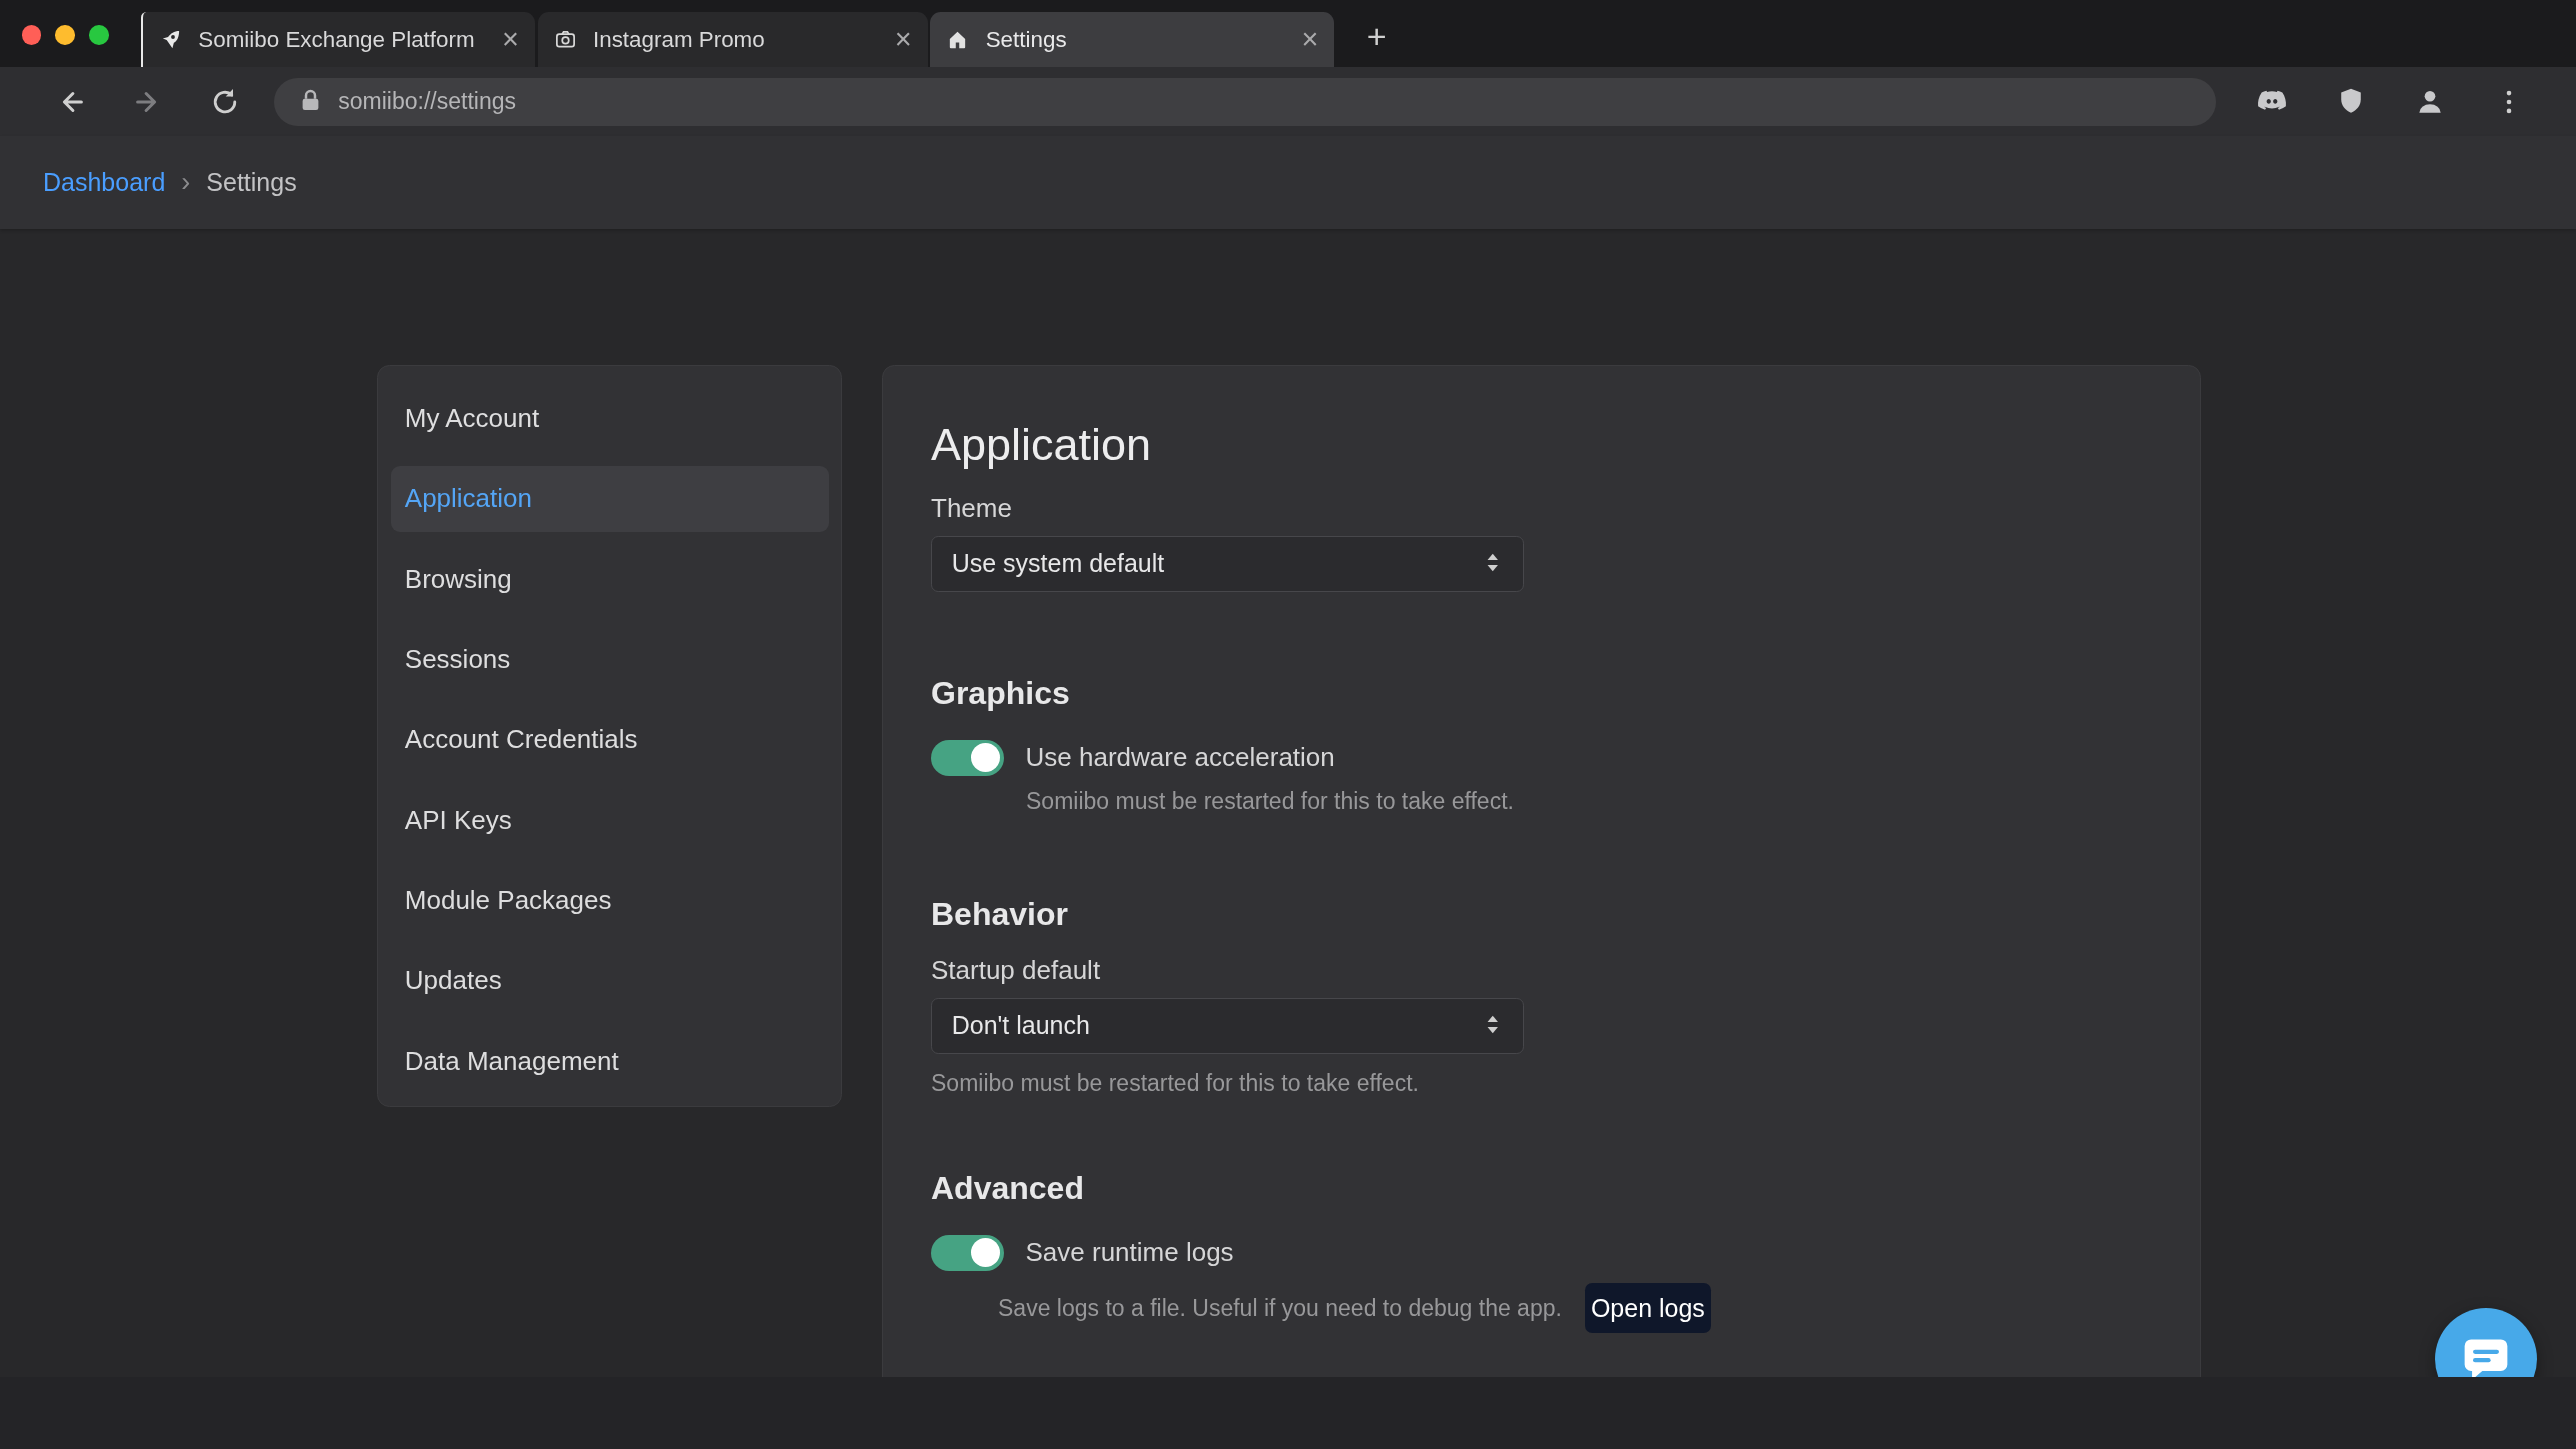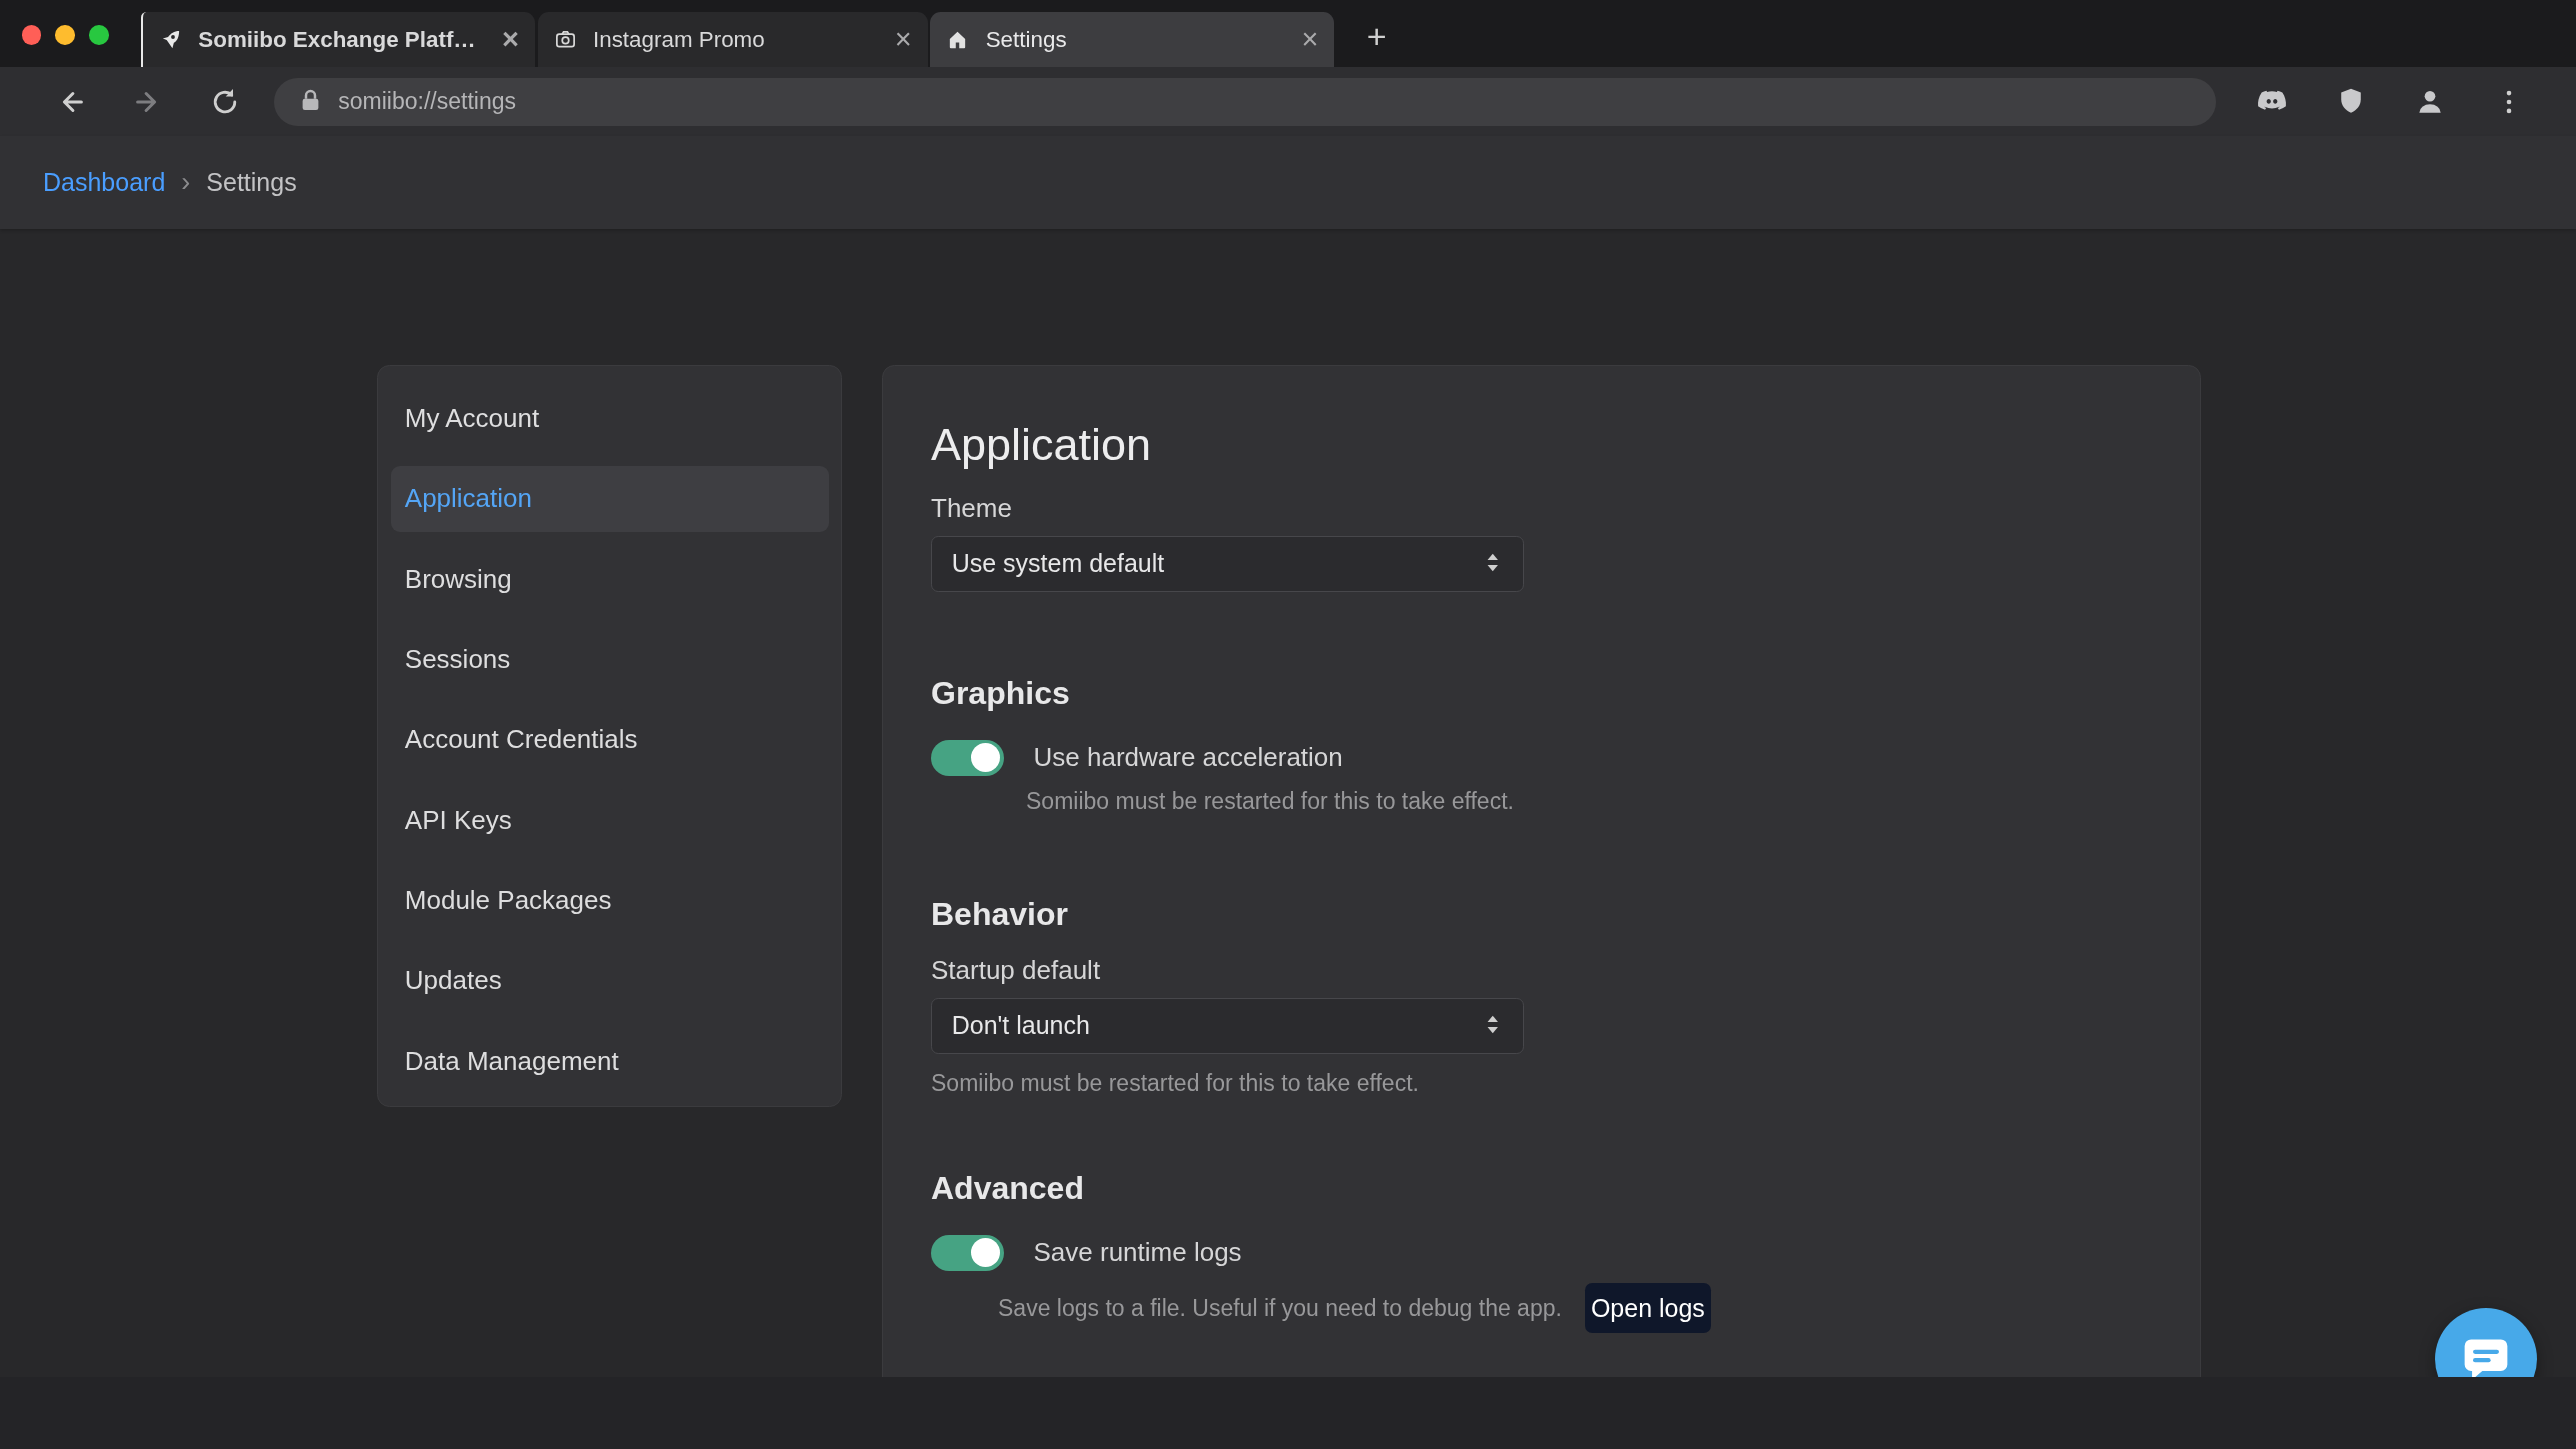--- a/index.html
+++ b/index.html
@@ -9,21 +9,21 @@
   
   .titlebar { position:relative; height:67px; background:#1b1b1d; }
   .traffic { position:absolute; left:21.5px; top:25px; display:flex; gap:14.3px; }
   .tl { width:19.7px; height:19.7px; border-radius:50%; display:inline-block; }
   .tl.red { background:#ff5f57; } .tl.yellow { background:#febc2e; } .tl.green { background:#28c840; }
 
   .tabs { position:absolute; left:141px; bottom:0; display:flex; align-items:flex-end; }
   .tab { height:55px; display:flex; align-items:center; padding:0 16px;
     border-top-left-radius:10.7px; border-top-right-radius:10.7px; background:#29292b;
     margin-right:2.7px; cursor:default; }
-  .tab.first { border-left:2.7px solid #e9e9e9; border-top-left-radius:5.4px;font-weight:bold; }
+  .tab.first { border-left:2.7px solid #e9e9e9; border-top-left-radius:5.4px; }
   .tab.active { background:#3d3d40; }
   .tab .tab-icon { width:25px; height:25px; margin-right:14.3px; flex:none; display:flex; align-items:center; }
   .tab .tab-label { font-size:22.4px; color:#d9d9da; white-space:nowrap; overflow:hidden;
     text-overflow:ellipsis; flex:1; }
   .tab.active .tab-label { color:#e9e9ea; }
   .tab .tab-close { margin-left:16px; font-size:29px; line-height:29px; color:#aaaaac; flex:none; }
   .t1 { width:394px; } .t2 { width:390px; } .t3 { width:404px; }
   .newtab { width:47px; height:47px; margin:0 0 7.2px 16px; display:flex; align-items:center;
     justify-content:center; font-size:34px; color:#cfcfcf; border-radius:7.2px; }
 
@@ -56,21 +56,21 @@
   .sec-h { font-size:32px; font-weight:600; color:#e8e8e9; line-height:39px; }
   .sec-appearance { margin-top:48px; }
   .sec-graphics { margin-top:82px; }
   .sec-behavior { margin-top:80px; }
   .sec-advanced { margin-top:72px; }
   .field-label { font-size:26px; color:#d6d6d7; line-height:30px; margin-top:21px; }
   .select { margin-top:12.5px; width:593px; height:56px; background:#2b2b2e;
     border:1.8px solid #47474b; border-radius:7.2px; display:flex; align-items:center;
     padding:0 19.7px; }
   .select .select-value { font-size:25px; color:#e8e8e9; flex:1; }
-  .toggle-row { margin-top:27px; display:flex; align-items:center;gap:8px; }
+  .toggle-row { margin-top:27px; display:flex; align-items:center; }
   .toggle { width:73px; height:36px; border-radius:18px; background:#46a383; position:relative; flex:none; }
   .toggle .knob { position:absolute; top:3.6px; right:3.6px; width:29px; height:29px; border-radius:50%; background:#fff; }
   .toggle-label { font-size:26px; color:#d6d6d7; margin-left:21.5px; }
   .helper { font-size:23px; color:#98989a; line-height:27px; }
   .helper.indent { margin-left:95px; margin-top:12.5px; }
   .helper.flush { margin-top:16px; }
   .helper-row { margin-top:12.5px; margin-left:67px; display:flex; align-items:center; gap:23px; }
   .btn-primary { height:50px; padding:0 6px; border-radius:7.2px; background:#0f172a;
     color:#fff; font-size:25px; display:flex; align-items:center; flex:none; }
 

